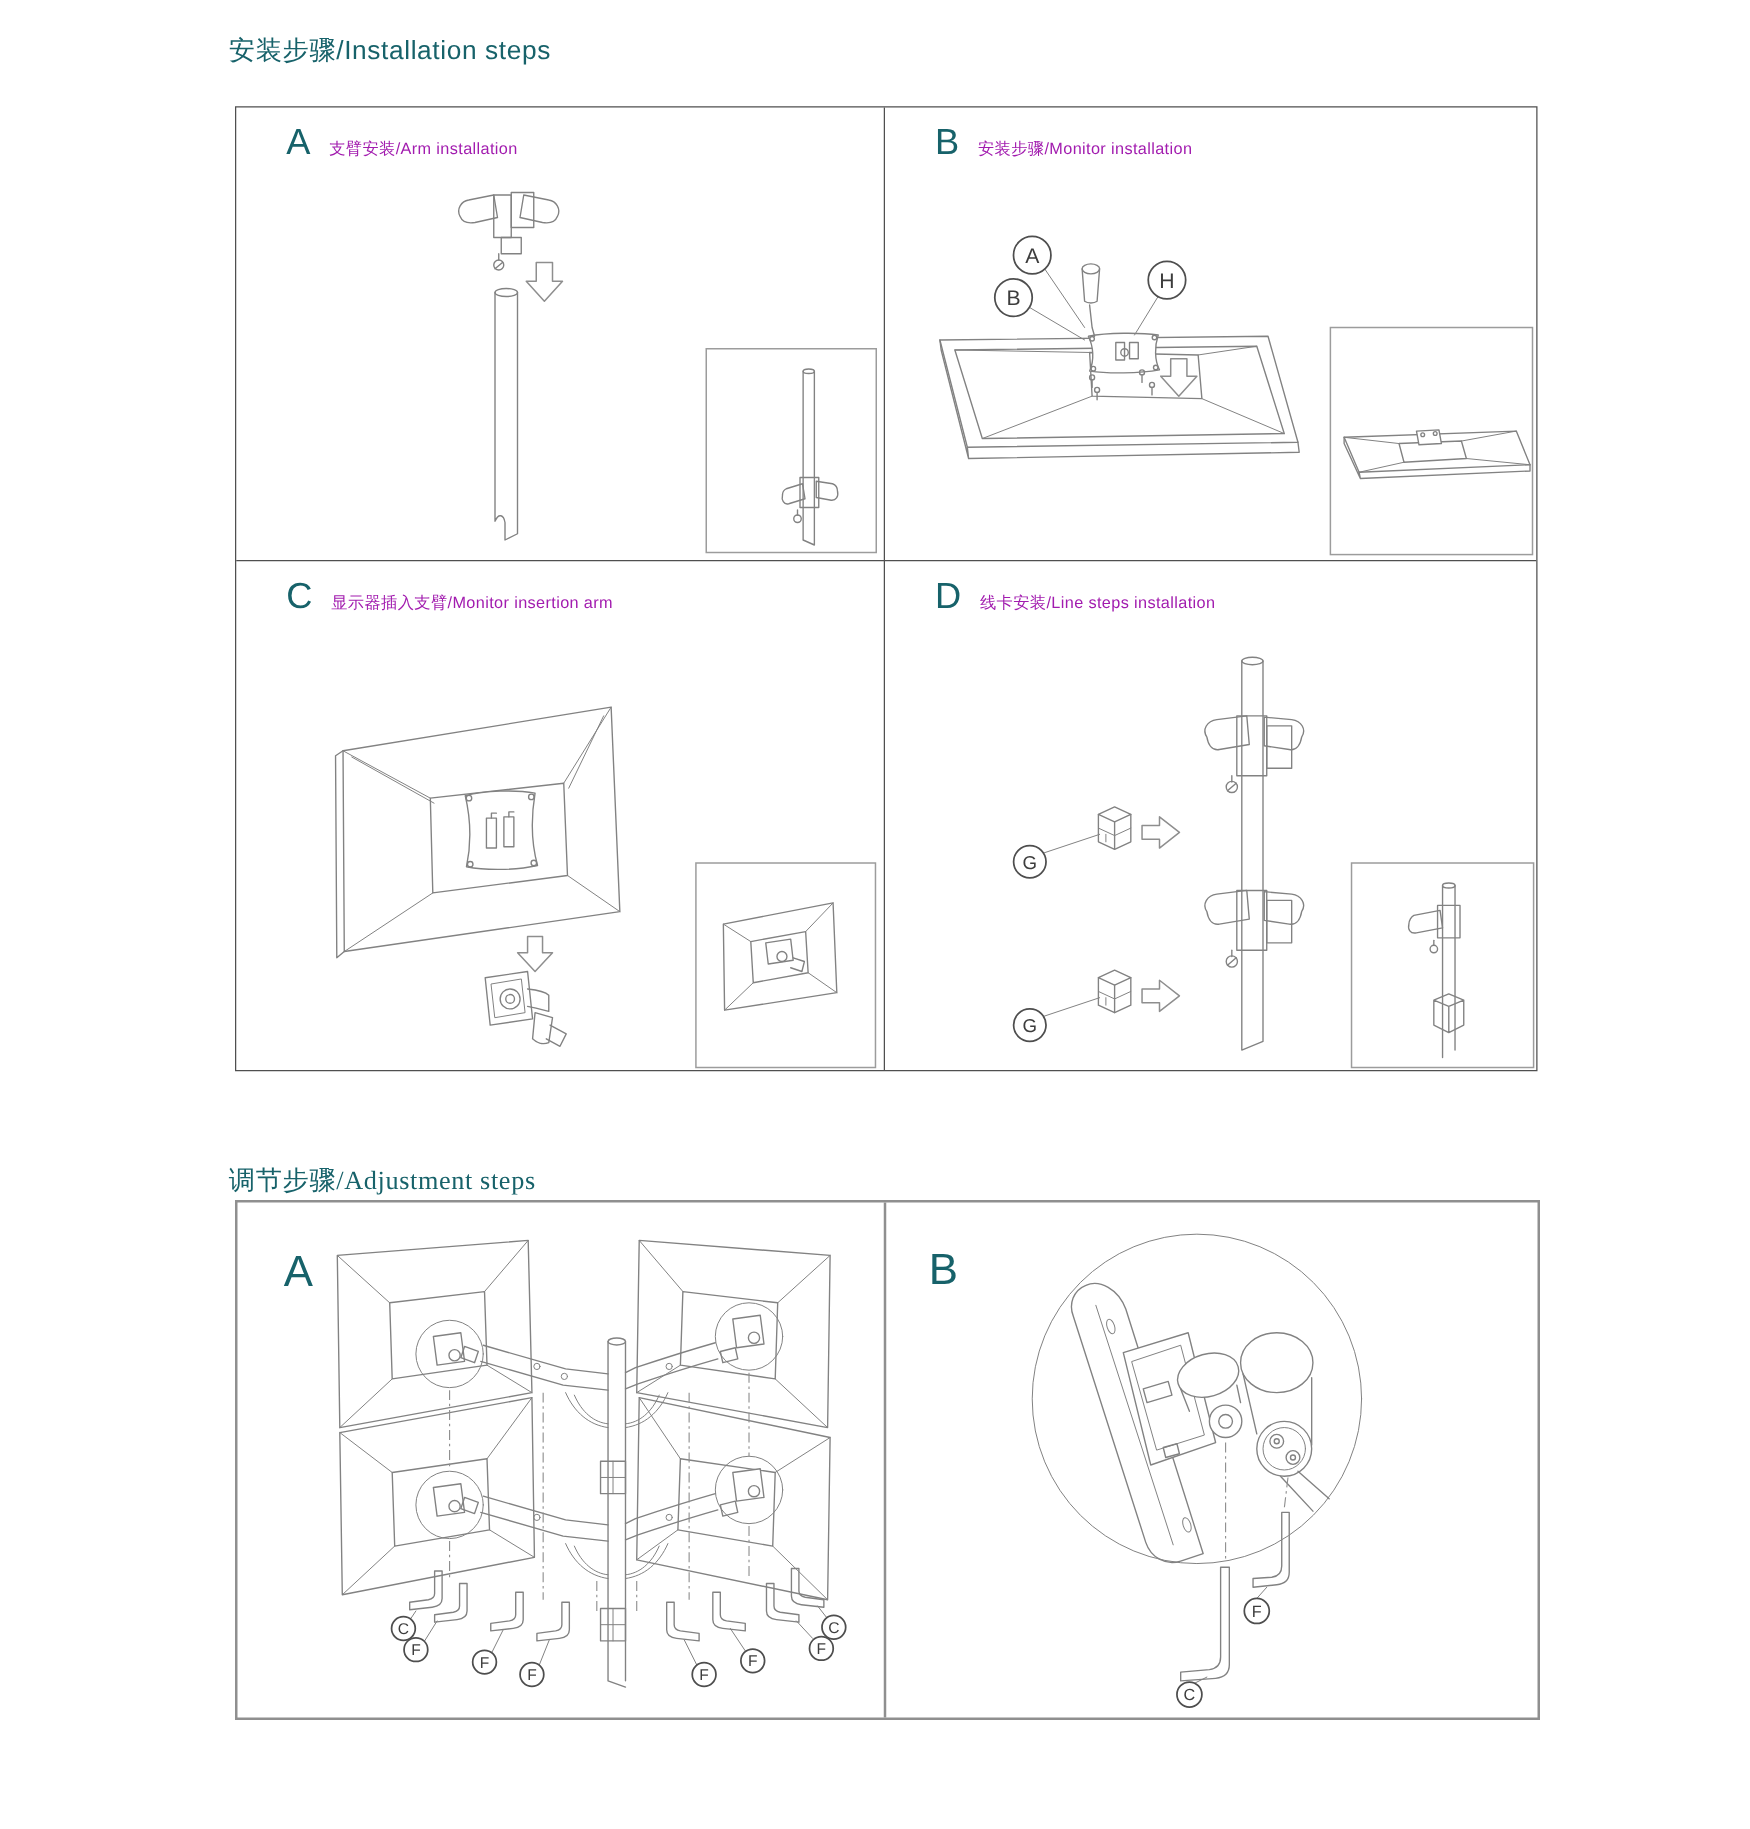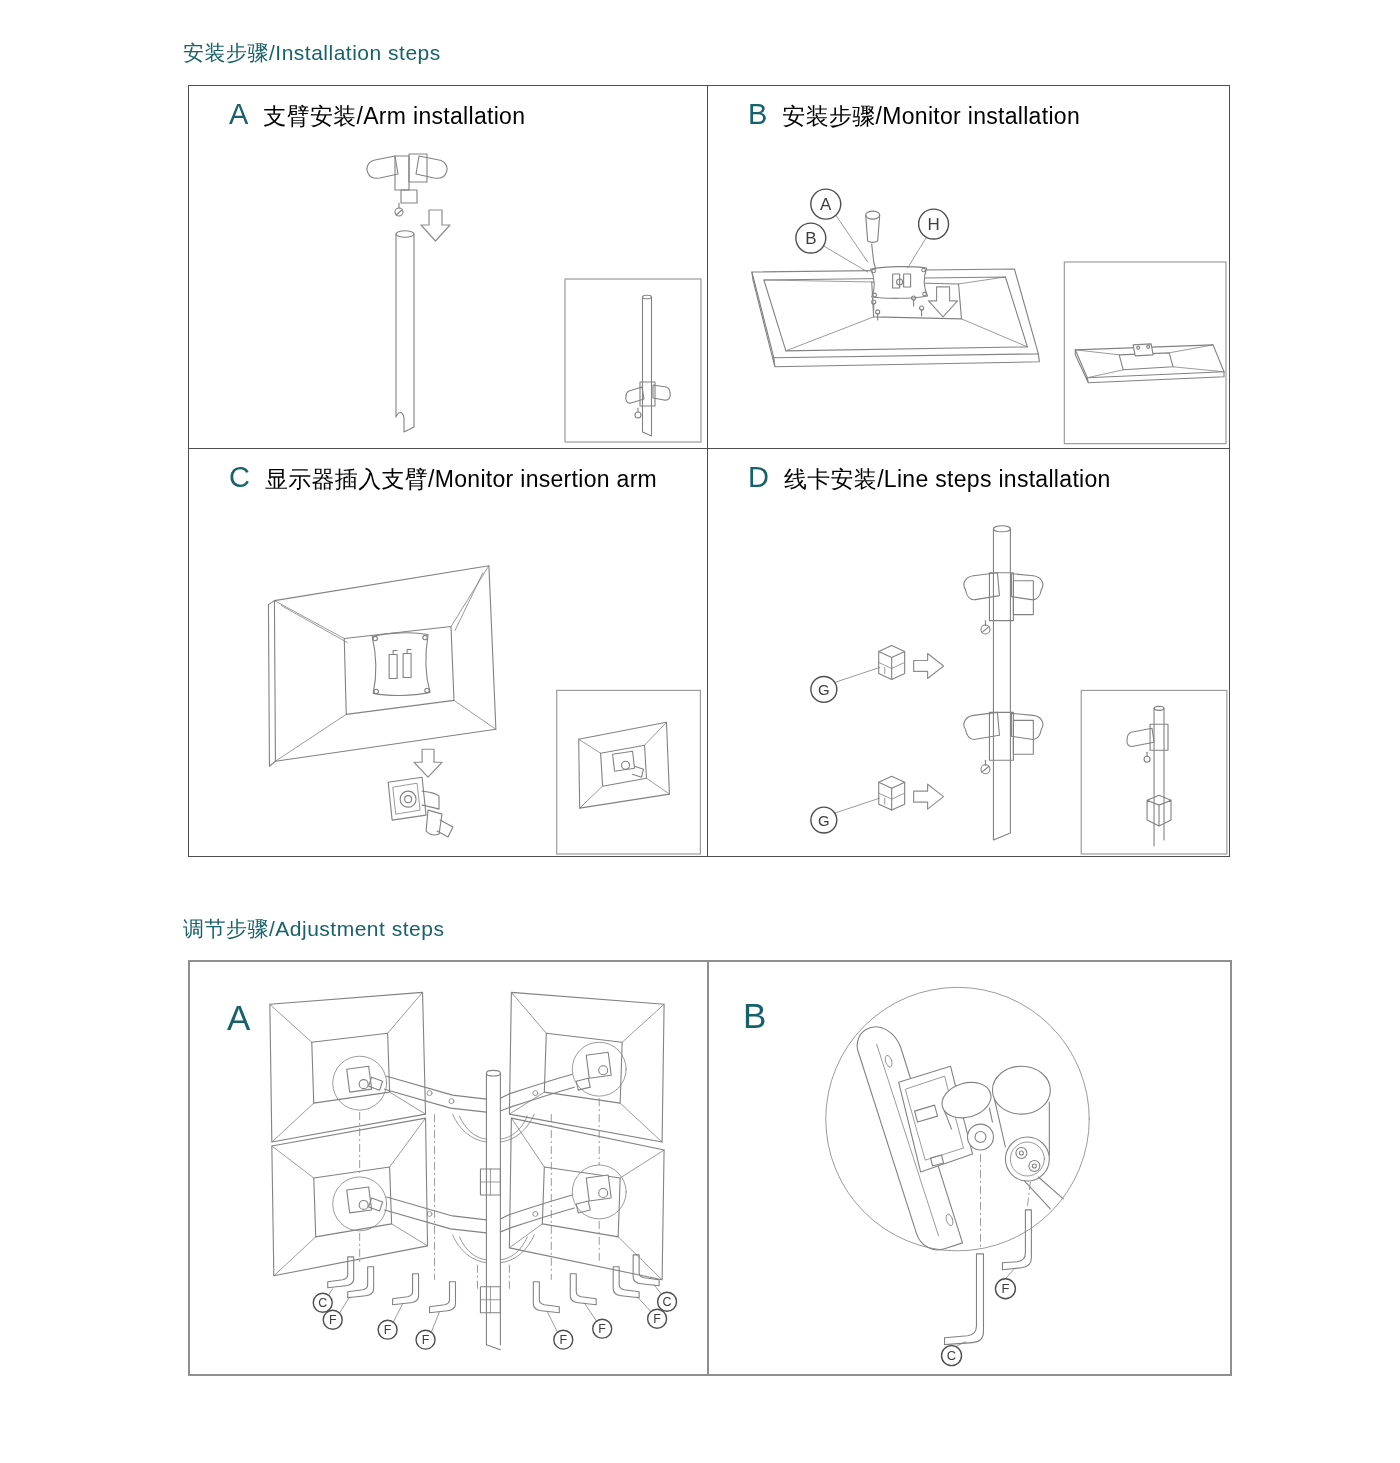--- a/index.html
+++ b/index.html
@@ -1,28 +1,28 @@
 <!DOCTYPE html>
 <html><head>
 <meta charset="utf-8">
 <style>
   html,body{margin:0;padding:0;background:#ffffff;}
   body{width:1400px;height:1463px;position:relative;font-family:"Liberation Sans",sans-serif;}
   .page{position:absolute;inset:0;background:#fff;}
-  .sec-title{position:absolute;left:183px;font-size:21px;letter-spacing:.5px;color:#17626a;font-weight:400;margin-top:13px;}
+  .sec-title{position:absolute;left:183px;font-size:21px;letter-spacing:.5px;color:#17626a;font-weight:400;}
   .grid{position:absolute;left:188px;width:1040px;background:#fff;}
   .grid1{top:85px;height:770px;border:1px solid #4f4f4f;}
   .grid2{top:960px;height:412px;border:2px solid #8f8f8f;}
   .vdiv{position:absolute;top:0;bottom:0;width:1px;background:#4f4f4f;}
   .grid2 .vdiv{background:#8f8f8f;width:2px;}
   .hdiv{position:absolute;left:0;right:0;height:1px;background:#4f4f4f;}
   .panel{position:absolute;overflow:hidden;}
   .phead{position:absolute;left:40px;top:12px;display:flex;align-items:baseline;gap:15px;z-index:2;}
   .plet{font-size:29px;color:#17626a;}
-  .ptit{font-size:23px;color:#000000;letter-spacing:.3px;}
+  .ptit{font-size:13px;color:#a21caf;letter-spacing:.3px;}
   .blet{position:absolute;font-size:35px;color:#17626a;z-index:2;}
   svg.draw{position:absolute;inset:0;width:100%;height:100%;}
   .ln{fill:none;stroke:#828282;stroke-width:1.1;stroke-linecap:round;stroke-linejoin:round;}
   .lnf{fill:#ffffff;stroke:#828282;stroke-width:1.1;stroke-linejoin:round;}
   .thin{stroke-width:0.8;}
   .dd{fill:none;stroke:#8e8e8e;stroke-width:0.9;stroke-dasharray:8 3 2 3;}
   .ar{fill:#ffffff;stroke:#8e8e8e;stroke-width:1.2;stroke-linejoin:round;}
   .inset{fill:#ffffff;stroke:#9c9c9c;stroke-width:1.2;}
   .co{fill:#ffffff;stroke:#4e4e4e;stroke-width:1.4;}
   .cot{fill:#3d3d3d;font-family:"Liberation Sans",sans-serif;}
@@ -234,21 +234,21 @@
           <path class="ln" d="M424,284 L445,280 L447,294 L426,298 C421,299 419,295 420,291 C420,288 422,285 424,284 Z"></path>
           <rect class="ln" x="443" y="276" width="18" height="26"></rect>
           <path class="ln" d="M440,304 v4"></path>
             <circle class="ln" cx="440" cy="311" r="3"></circle>
           <path class="ln" d="M440,352 L452,347 L464,352 L452,357 Z M440,352 V372 L452,378 V357 M464,352 V372 L452,378"></path>
         </g>
       </svg>
     </div>
   </div>
 
-  <div class="sec-title" style="top:902px;">调节步骤/Adjustment steps</div>
+  <div class="sec-title" style="top:930px;font-family:Liberation Serif, serif;">调节步骤/Adjustment steps</div>
 
   <div class="grid grid2">
     <div class="vdiv" style="left:517px;"></div>
 
     <div class="panel" style="left:0;top:0;width:517px;height:412px;">
       <span class="blet" style="left:37px;top:36px;">A</span>
       <svg class="draw" viewBox="0 0 518 412">
         <g>
           <path class="ln" d="M80,42 L233,30 L236,152 L82,180 Z"></path>
           <path class="ln" d="M122,80 L198,71 L200,130 L124,141 Z"></path>

